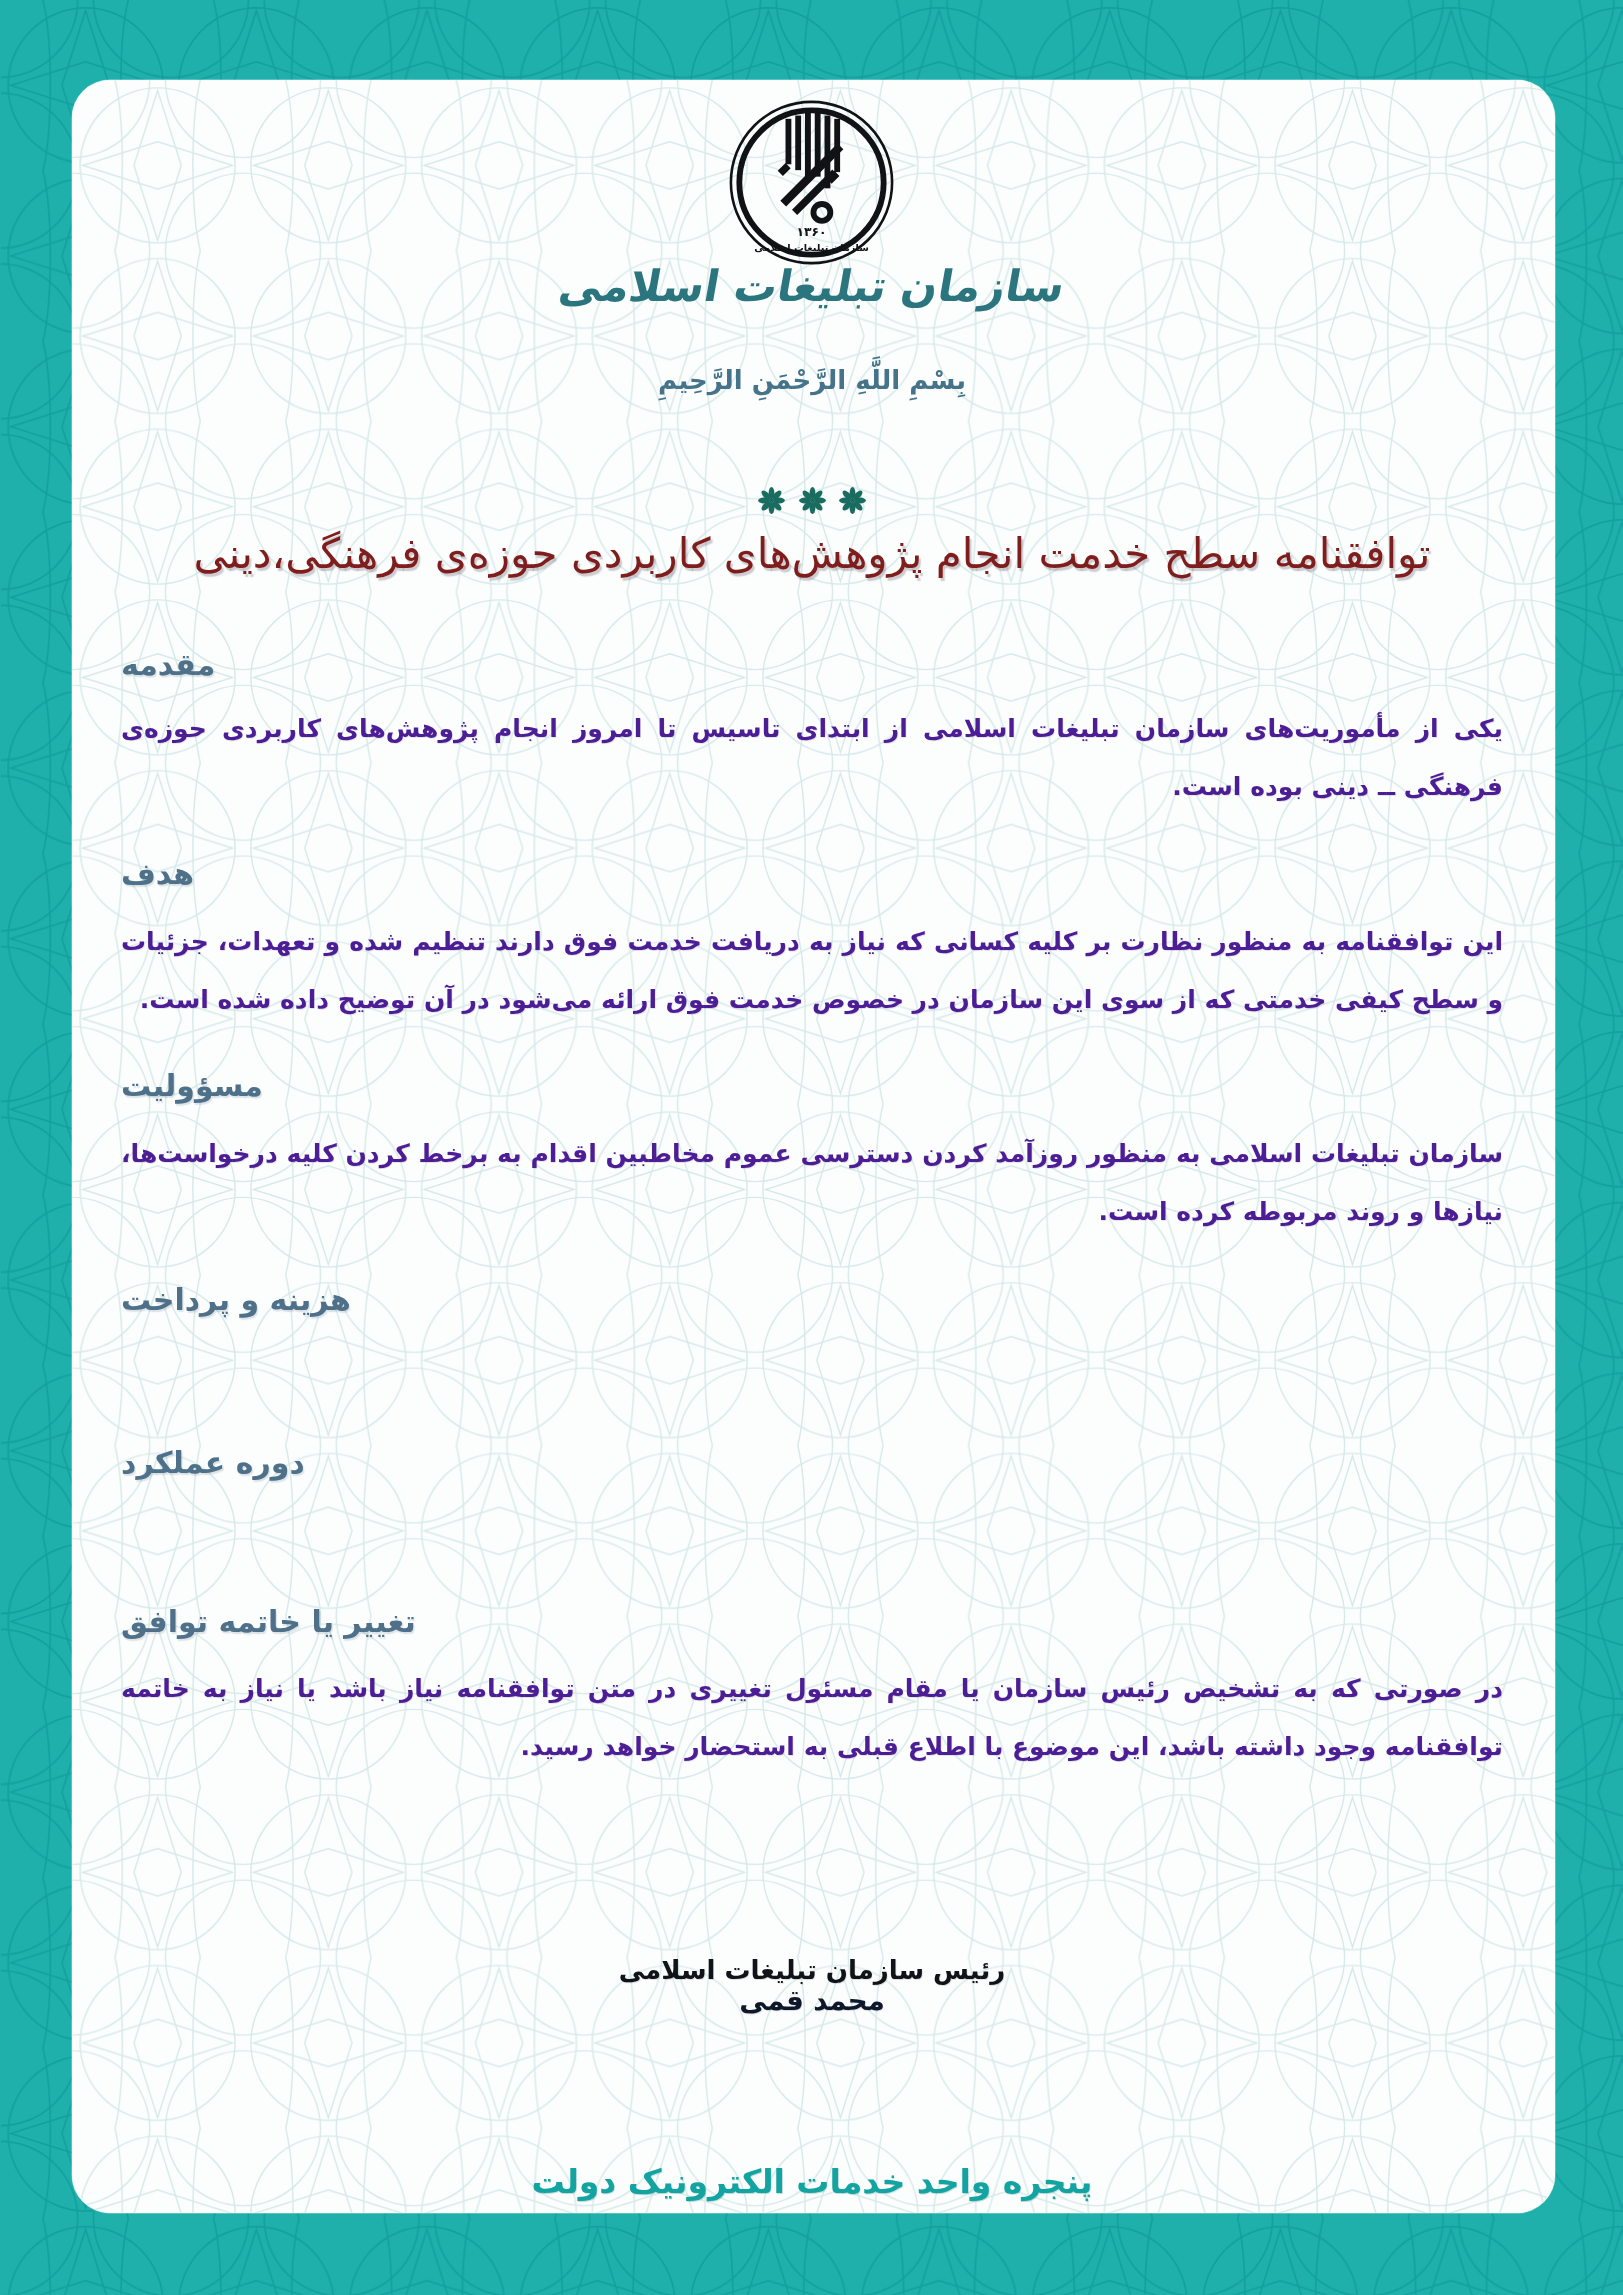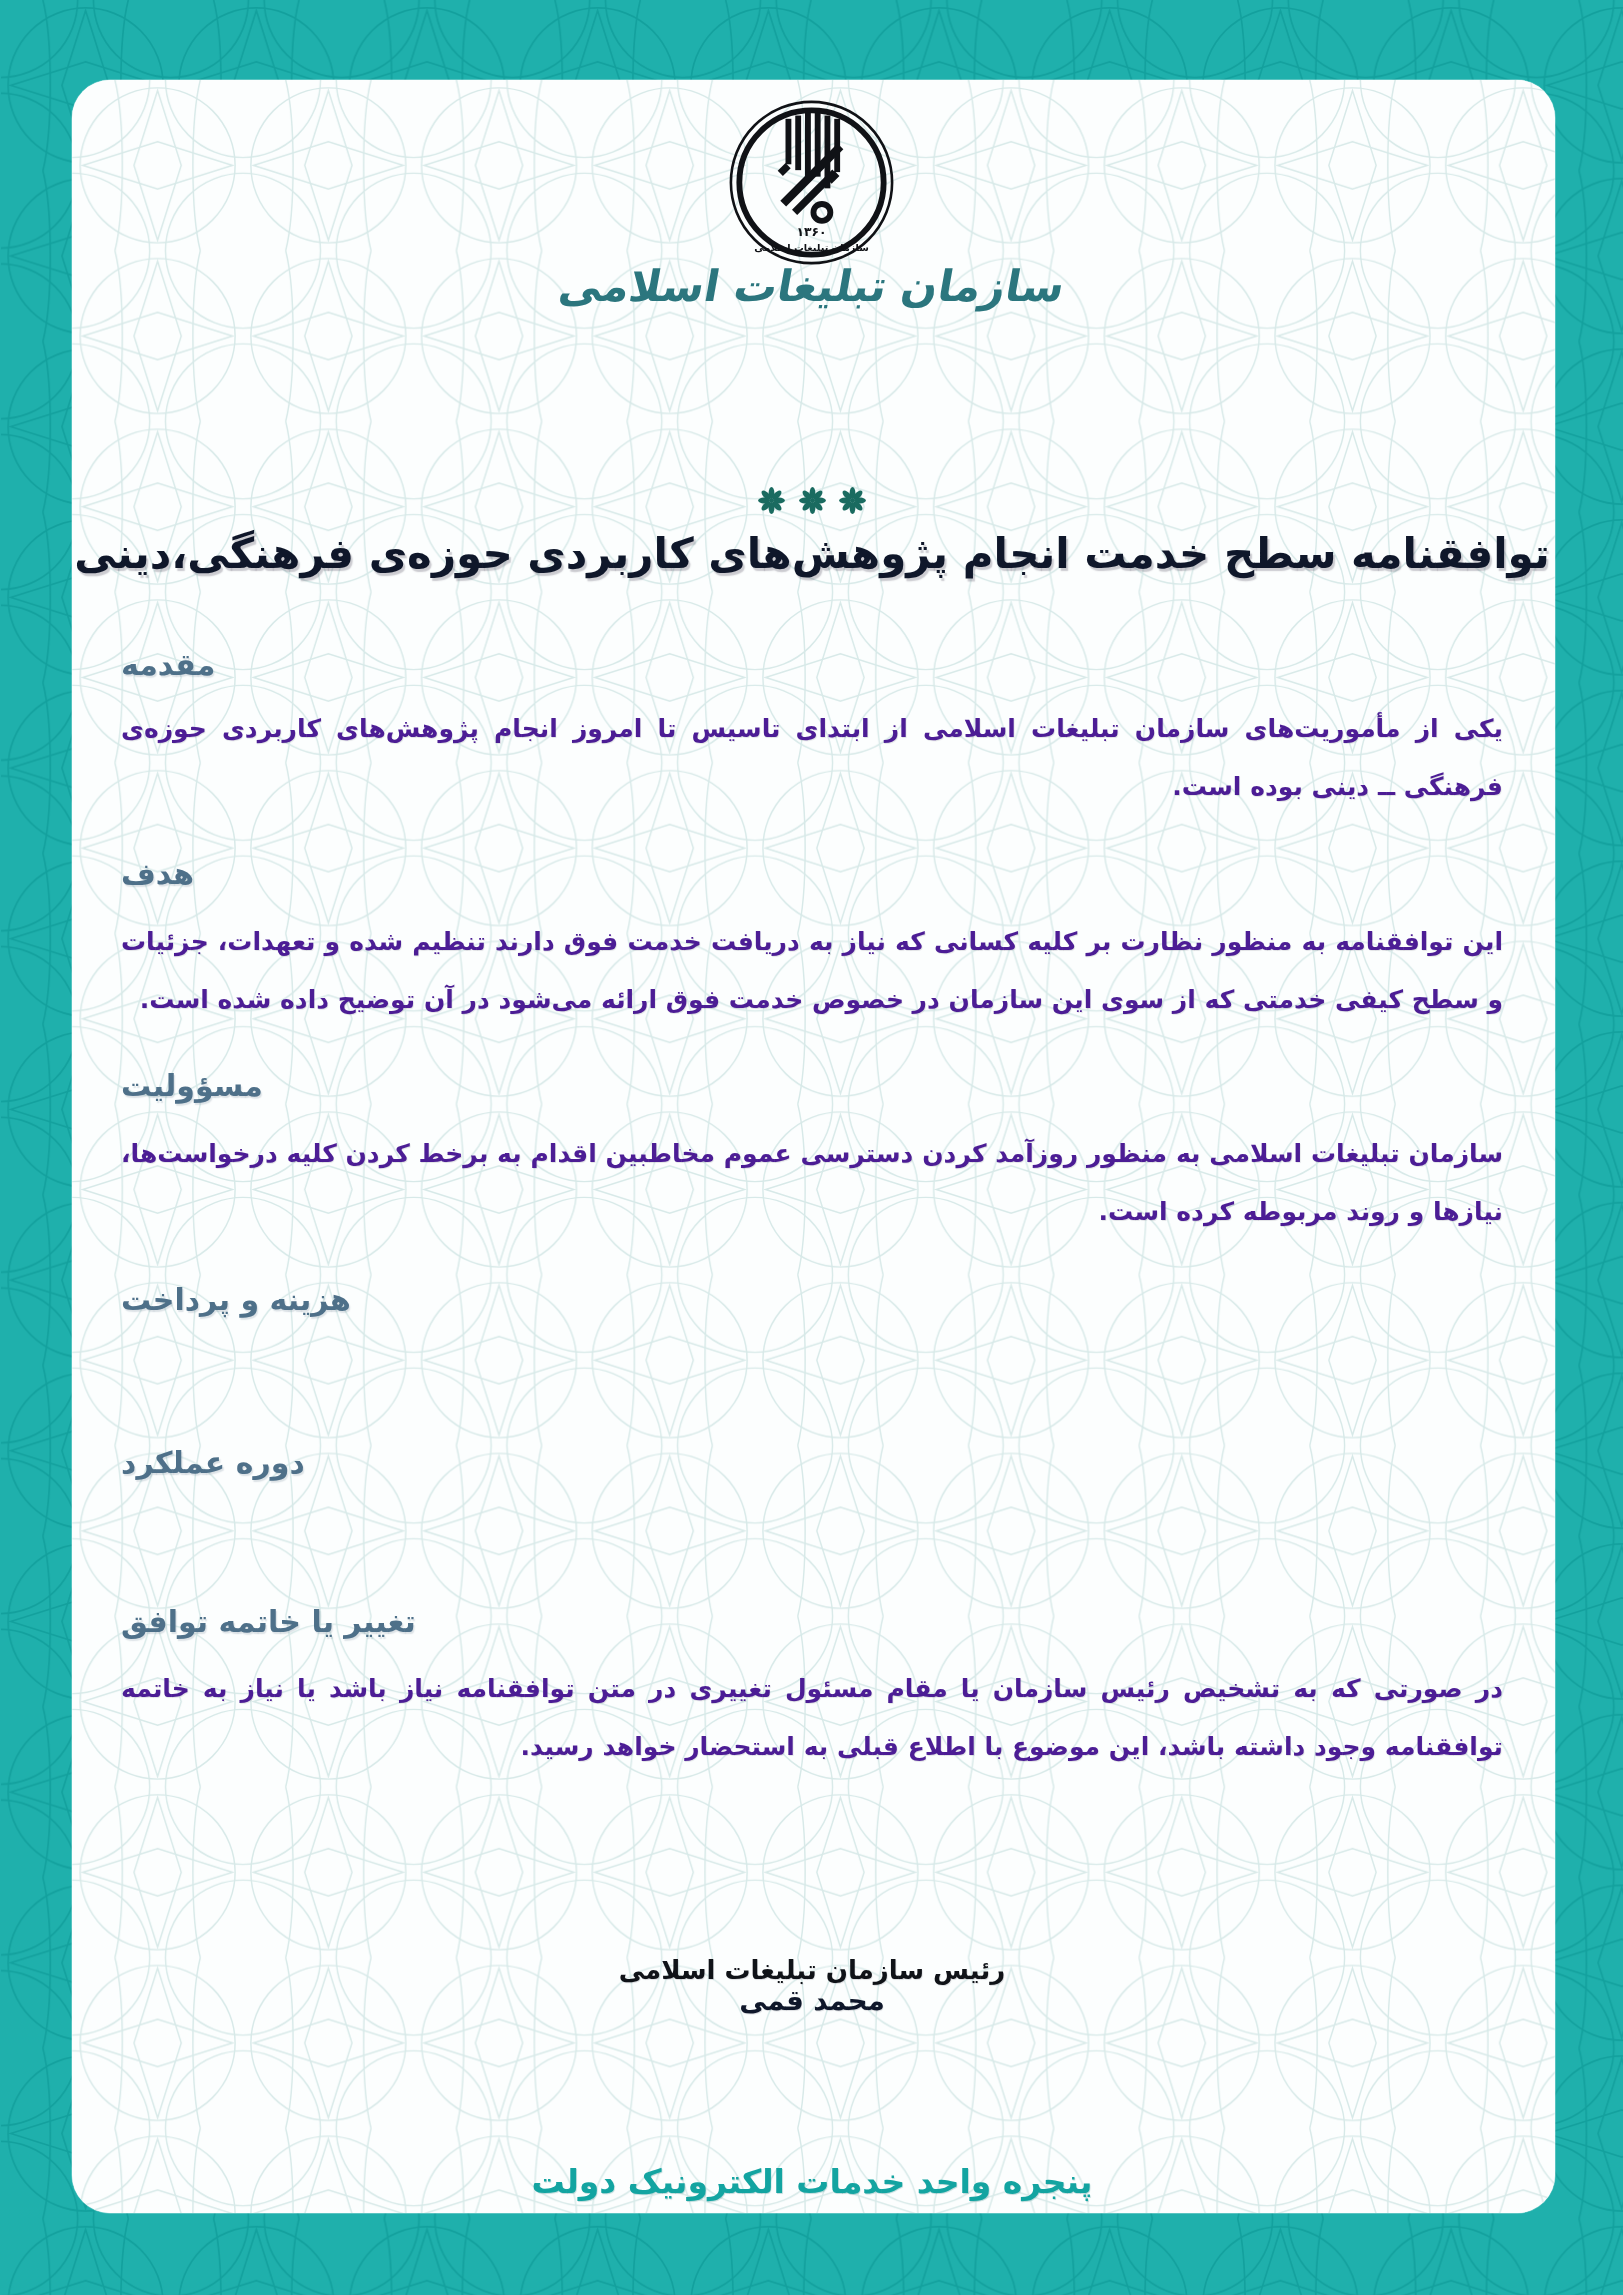--- a/index.html
+++ b/index.html
@@ -22,21 +22,21 @@
   .logo{position:absolute;left:727px;top:98px;width:169px;height:169px}
   .callig{
     top:261px;font-size:43px;font-weight:700;color:#2B767E;
     transform:skewX(-10deg);letter-spacing:1.3px;
   }
   .bismillah{top:365px;font-size:26px;font-weight:700;color:#44738A}
   .verse{top:402px;font-size:26px;font-weight:700;color:#44738A}
   .separator{top:486px;display:flex;justify-content:center;gap:11.8px}
   .separator svg{display:block}
   .doc-title{
-    top:529px;font-size:42px;font-weight:700;color:#0f172a;
+    top:529px;font-size:42px;font-weight:400;color:#7f1d1d;
     text-shadow:2px 2.6px 1.3px rgba(60,50,70,.25);letter-spacing:0.7px;
   }
   
   .sec-h{
     position:absolute;left:121px;right:121px;text-align:left;
     font-size:30px;font-weight:800;color:#4E7089;
     text-shadow:1.3px 2px 1.3px rgba(80,100,120,.18);
   }
   .sec-b{
     position:absolute;left:121px;right:121px;direction:rtl;
@@ -121,20 +121,21 @@
       <path d="M82 158 L170 70 L179 79 L91 167 Z"></path>
       <path d="M100 172 L162 110 L170 118 L108 180 Z"></path>
       <circle cx="146" cy="176" r="13" fill="none" stroke="#101216" stroke-width="9"></circle>
     </g>
     <text class="emblem-year" x="130" y="212" text-anchor="middle">۱۳۶۰</text>
     <text class="emblem-caption" x="130" y="236" text-anchor="middle">سازمان تبلیغات اسلامی</text>
   </svg>
 
   <div class="layer callig">سازمان تبلیغات اسلامی</div>
 
+  <div class="layer bismillah">بِسْمِ اللَّهِ الرَّحْمَنِ الرَّحِيمِ</div>
 
   <div class="layer separator">
     <svg width="29" height="29" viewBox="0 0 40 40">
       <g fill="#1A6B60">
         <ellipse cx="20" cy="9.5" rx="4" ry="8"></ellipse>
         <ellipse cx="20" cy="9.5" rx="4" ry="8" transform="rotate(45 20 20)"></ellipse>
         <ellipse cx="20" cy="9.5" rx="4" ry="8" transform="rotate(90 20 20)"></ellipse>
         <ellipse cx="20" cy="9.5" rx="4" ry="8" transform="rotate(135 20 20)"></ellipse>
         <ellipse cx="20" cy="9.5" rx="4" ry="8" transform="rotate(180 20 20)"></ellipse>
         <ellipse cx="20" cy="9.5" rx="4" ry="8" transform="rotate(225 20 20)"></ellipse>

